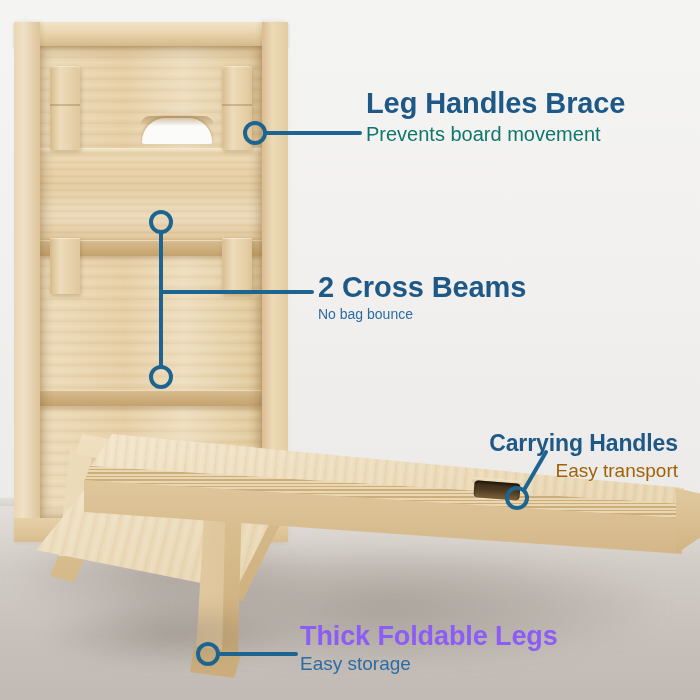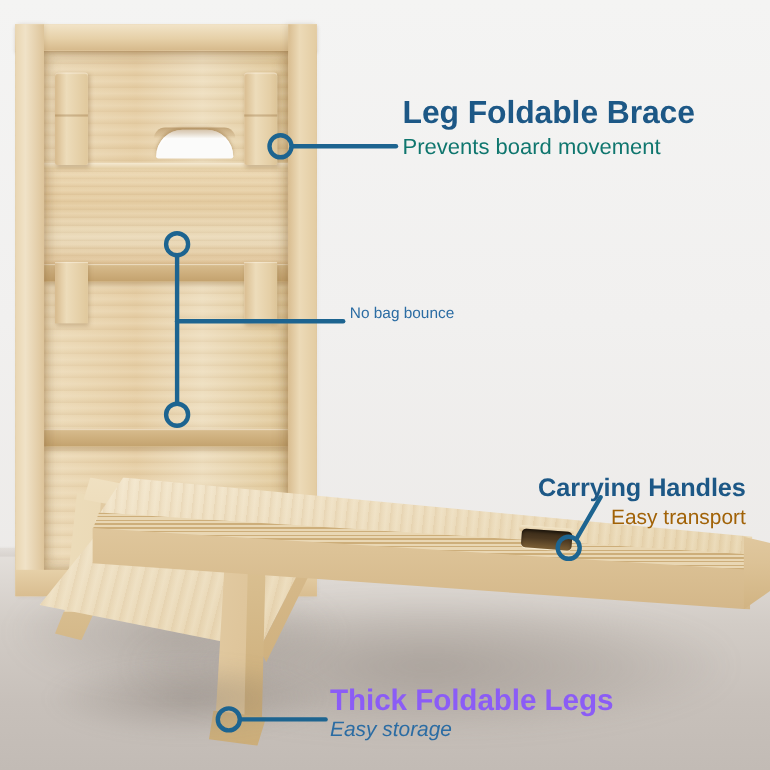--- a/index.html
+++ b/index.html
@@ -267,31 +267,32 @@
     <g fill="none" stroke="#1d6490" stroke-width="4">
       <circle cx="255" cy="133" r="10"></circle>
       <circle cx="161" cy="222" r="10"></circle>
       <circle cx="161" cy="377" r="10"></circle>
       <circle cx="517" cy="498" r="10"></circle>
       <circle cx="208" cy="654" r="10"></circle>
     </g>
   </svg>
 
   <div class="co" id="co-leg">
-    <div class="co-title" style="color: rgb(29, 88, 134);">Leg Foldable Brace</div>
+    <div class="co-title" style="color: rgb(29, 88, 134);">Leg Handles Brace</div>
     <div class="co-sub" style="color: #0f766e;">Prevents board movement</div>
   </div>
 
   <div class="co" id="co-beams">
+    <div class="co-title" style="color: rgb(29, 88, 134);">2 Cross Beams</div>
     <div class="co-sub" style="color: rgb(43, 108, 163);">No bag bounce</div>
   </div>
 
   <div class="co" id="co-handles">
     <div class="co-title" style="color: rgb(29, 88, 134);">Carrying Handles</div>
     <div class="co-sub" style="color: #a16207;">Easy transport</div>
   </div>
 
   <div class="co" id="co-legsb">
     <div class="co-title" style="color: #8b5cf6;">Thick Foldable Legs</div>
-    <div class="co-sub" style="color: rgb(43, 108, 163); font-style: italic;">Easy storage</div>
+    <div class="co-sub" style="color: rgb(43, 108, 163);">Easy storage</div>
   </div>
 
 </div>
 
 </body></html>

